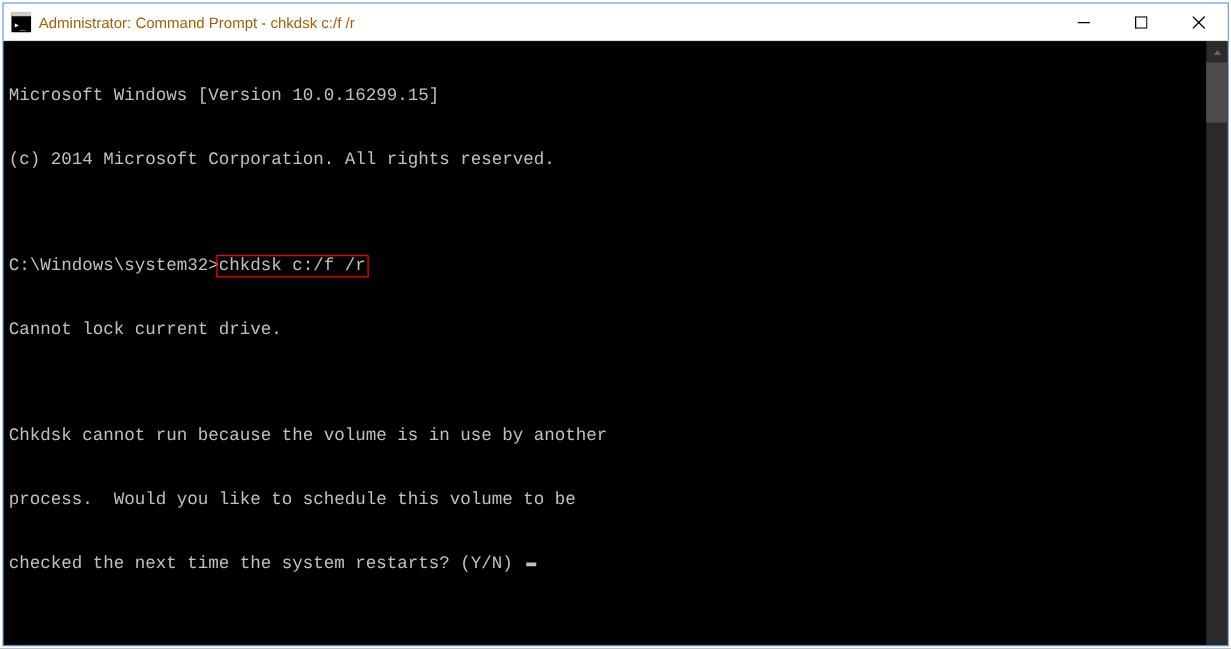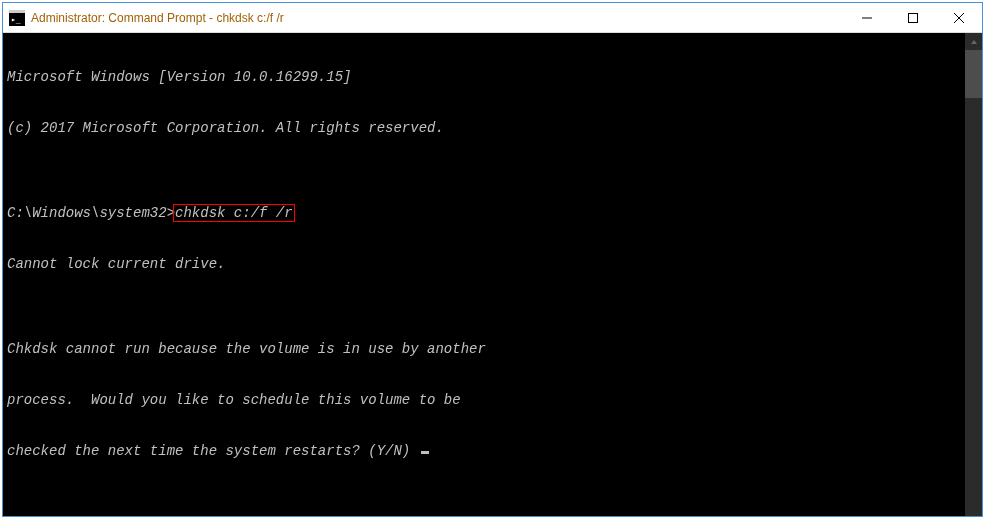--- a/index.html
+++ b/index.html
@@ -79,21 +79,20 @@
       font-family: "Consolas", "Courier New", monospace;
       font-size: 14px;
       line-height: 17px;
       padding: 2px 4px;
       white-space: pre;
       overflow: hidden;
       position: relative;
     }
     .terminal-line {
       white-space: pre;
-      font-style: italic;
     }
     .highlighted-command {
       border: 1.5px solid #ff0000;
       padding: 0 1px;
       margin-left: -2px;
     }
     .cursor {
       display: inline-block;
       width: 8px;
       height: 3px;
@@ -159,21 +158,21 @@
         <svg viewBox="0 0 10 10">
           <line x1="0" y1="0" x2="10" y2="10" stroke="#000" stroke-width="1"></line>
           <line x1="10" y1="0" x2="0" y2="10" stroke="#000" stroke-width="1"></line>
         </svg>
       </div>
     </div>
   </div>
   <div class="terminal-area">
     <div class="terminal-content">
       <div class="terminal-line">Microsoft Windows [Version 10.0.16299.15]</div>
-      <div class="terminal-line">(c) 2017 Microsoft Corporation. All rights reserved.</div>
+      <div class="terminal-line">(c) 2014 Microsoft Corporation. All rights reserved.</div>
       <div class="terminal-line"></div>
       <div class="terminal-line"><span>C:\Windows\system32&gt;</span><span class="highlighted-command">chkdsk c:/f /r</span></div>
       <div class="terminal-line">Cannot lock current drive.</div>
       <div class="terminal-line"></div>
       <div class="terminal-line">Chkdsk cannot run because the volume is in use by another</div>
       <div class="terminal-line">process.  Would you like to schedule this volume to be</div>
       <div class="terminal-line"><span>checked the next time the system restarts? (Y/N) </span><span class="cursor"></span></div>
     </div>
     <div class="scrollbar-vert">
       <div class="scrollbar-arrow up">

